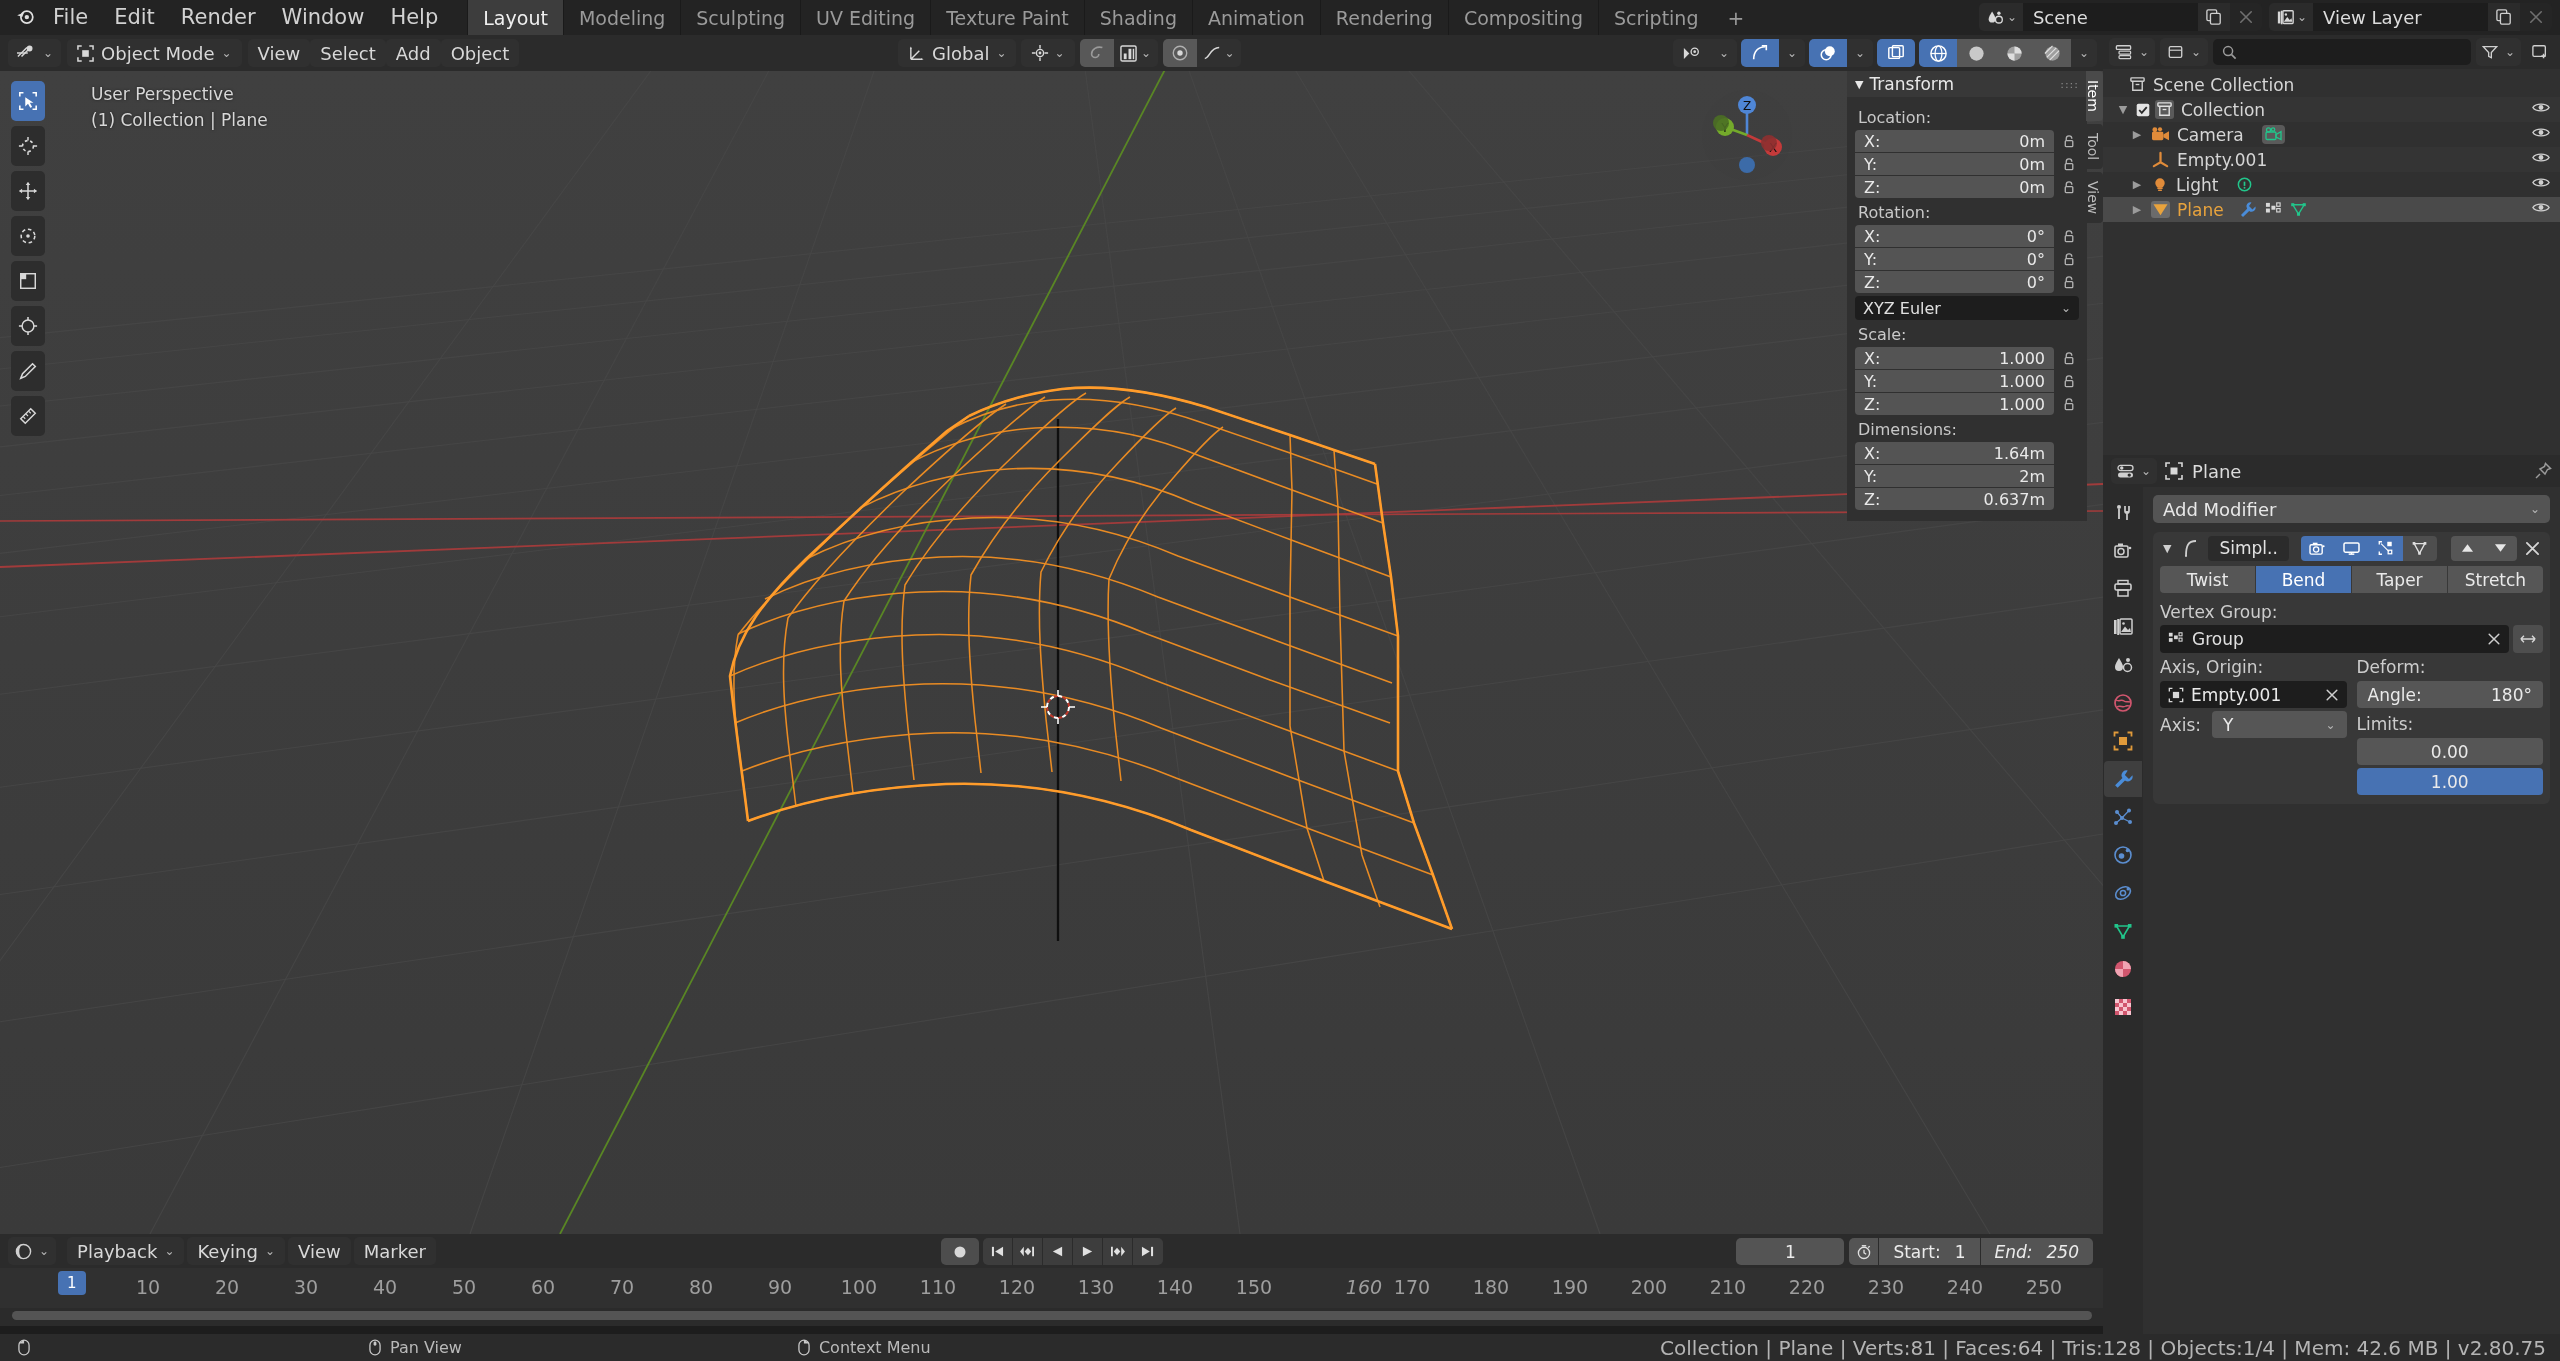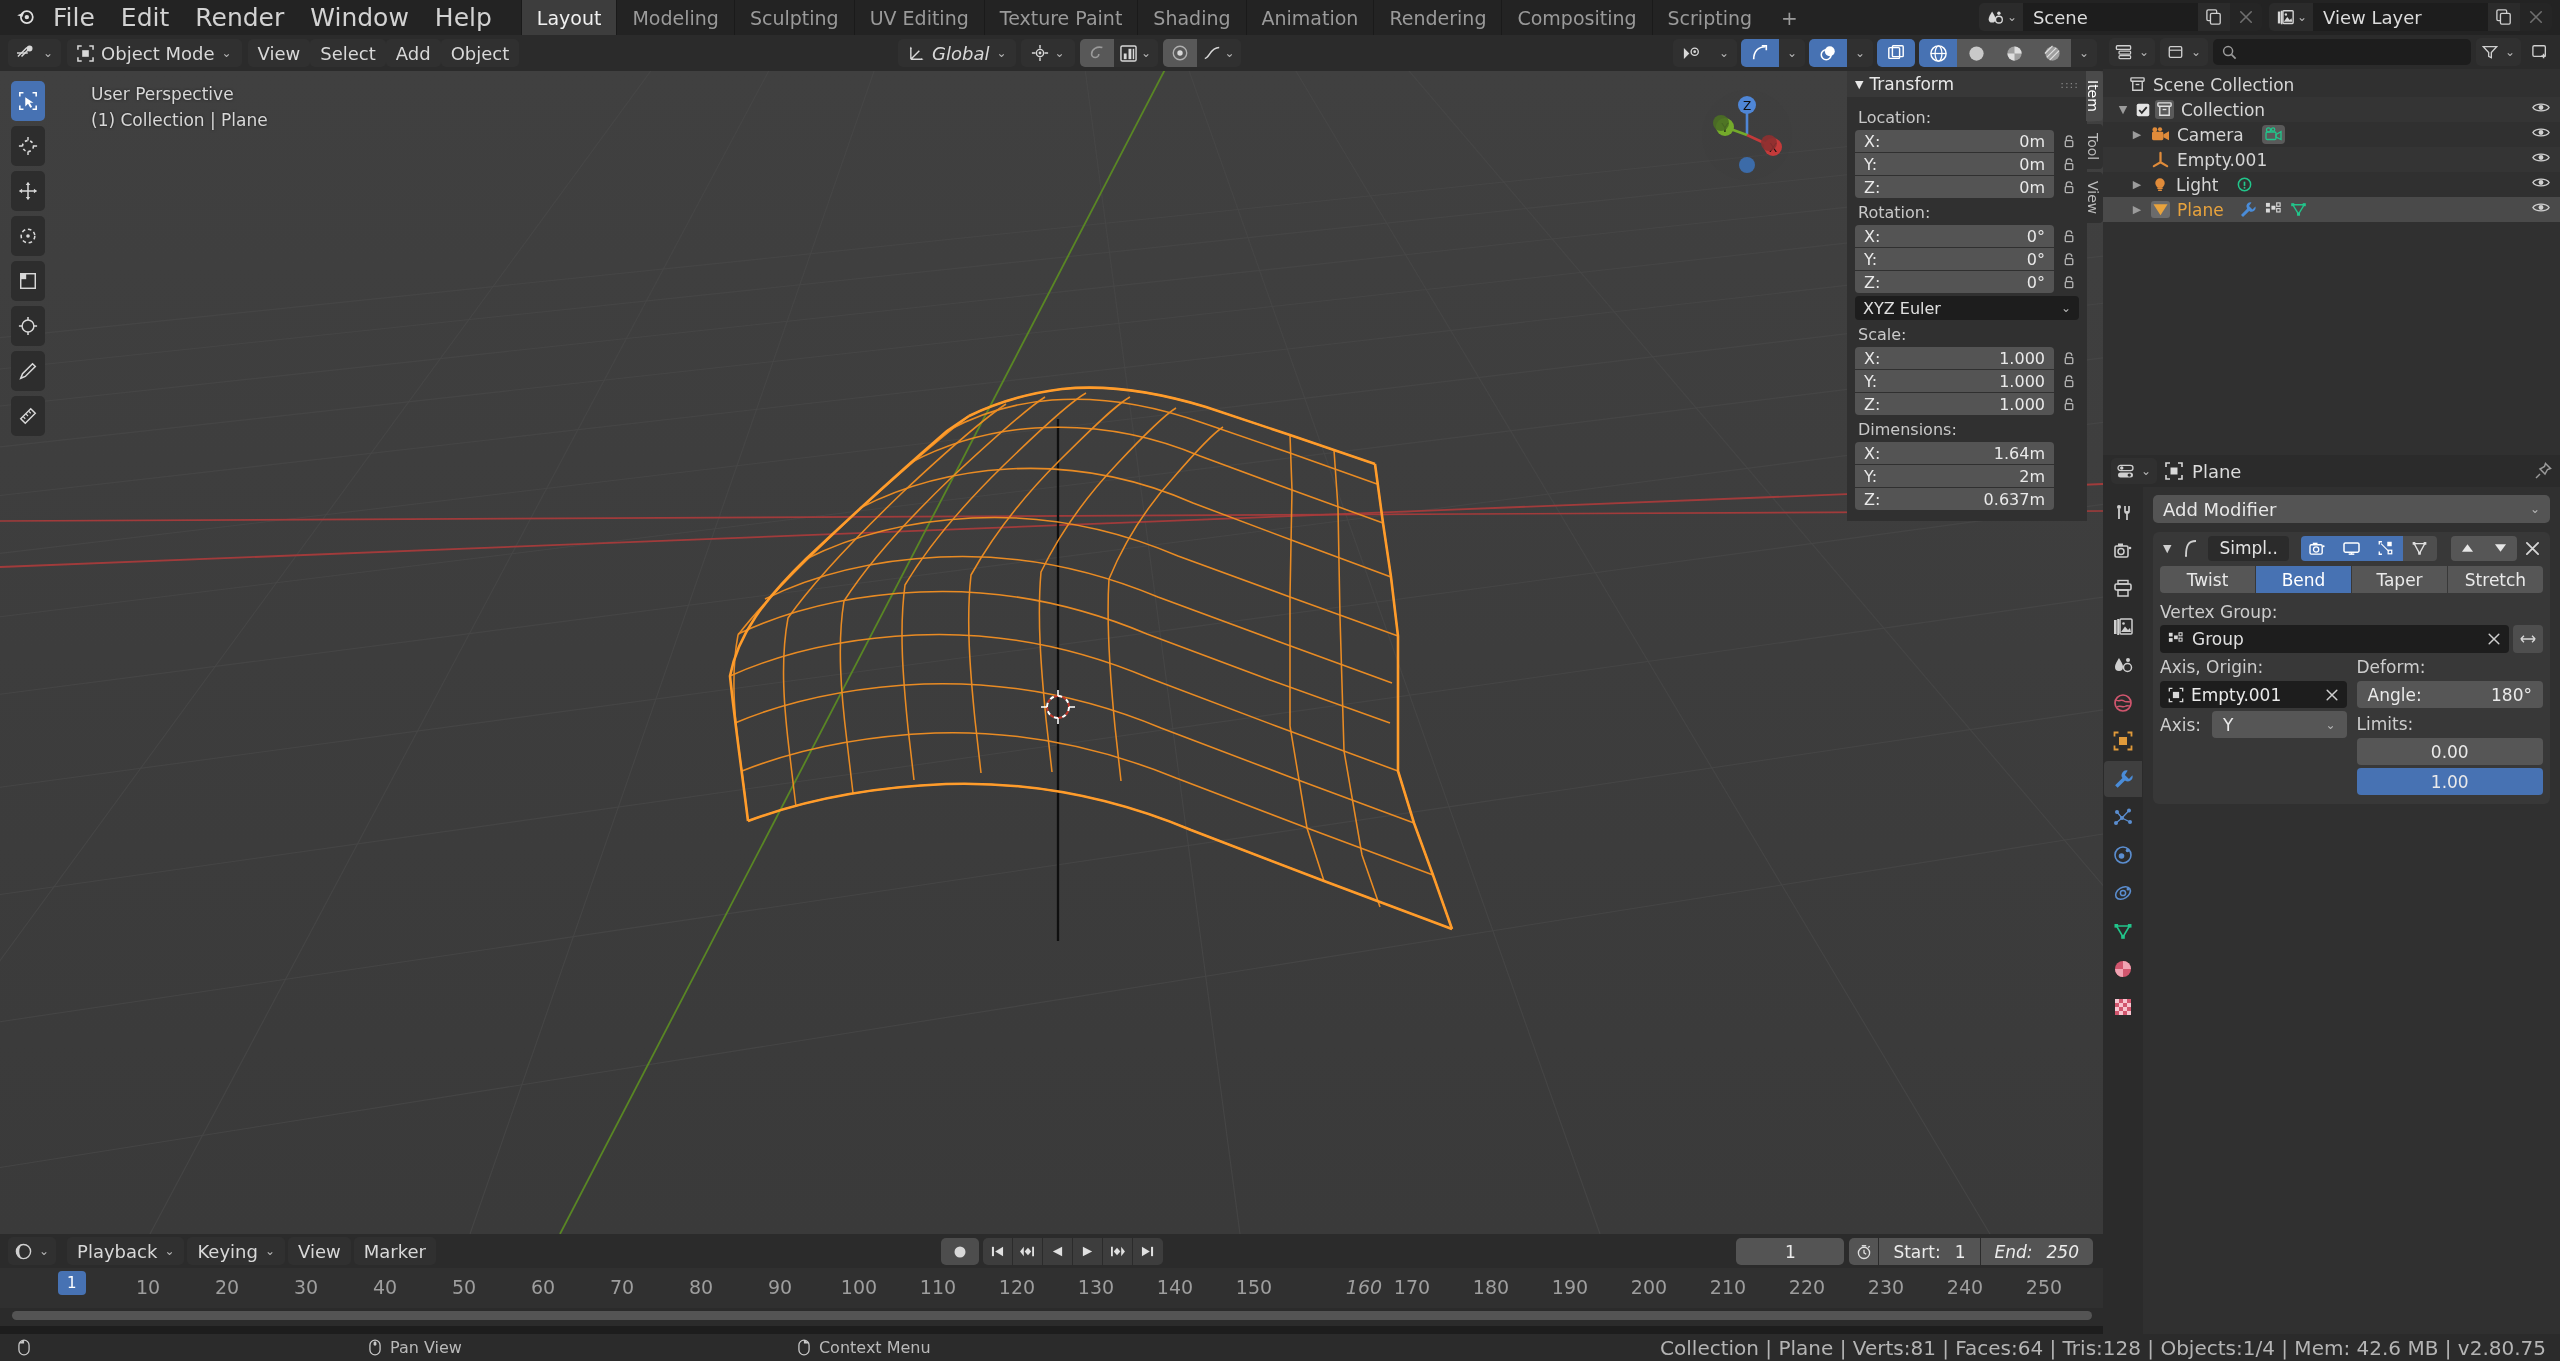--- a/index.html
+++ b/index.html
@@ -14,21 +14,21 @@
   .app { position: relative; width: 2560px; height: 1361px; }
 
   
   .topbar {
     position: absolute; left: 0; top: 0; width: 2560px; height: 35px;
     background: #232323; display: flex; align-items: center;
     padding-left: 10px; gap: 0;
   }
   .blender-logo { width: 30px; height: 26px; display:flex; align-items:center; justify-content:center; }
   .menu-item {
-    font-size: 25px; color: #d2d2d2; padding: 3px 13px; border-radius: 4px;
+    font-size: 21px; color: #d2d2d2; padding: 3px 13px; border-radius: 4px;
     white-space: nowrap; line-height: 1;
   }
   .wsdiv { width: 16px; }
   .ws-tab {
     font-size: 19px; color: #9a9a9a; padding: 9px 15px 8px 15px;
     height: 35px; display:flex; align-items:center; white-space: nowrap;
     border-left: 1px solid #1a1a1a;
   }
   .ws-tab.active { background: #3d3d3d; color: #f0f0f0; }
   .ws-plus { font-size: 20px; color: #9a9a9a; padding: 0 14px; display:flex;align-items:center;height:35px; }
@@ -345,21 +345,21 @@
         </svg>
       <span>Object Mode</span>
       <span class="caret">⌄</span>
     </div>
     <div style="width:6px"></div>
     <div class="hbtn">View</div>
     <div class="hbtn">Select</div>
     <div class="hbtn">Add</div>
     <div class="hbtn">Object</div>
 
-    <div style="position:absolute; left:898px; top:4px; display:flex; align-items:center; gap:5px;font-style:italic;">
+    <div style="position:absolute; left:898px; top:4px; display:flex; align-items:center; gap:5px;">
       <div class="hbtn">
         <svg width="17" height="17" viewBox="0 0 18 18">
             <path d="M3 15 L3 3 M3 15 L15 15 M3 15 L12 6" stroke="#d8d8d8" stroke-width="1.5" fill="none"></path>
             <path d="M2 4 L3 1.5 L4 4 Z" fill="#d8d8d8"></path>
             <path d="M14 14 L16.5 15 L14 16 Z" fill="#d8d8d8"></path>
           </svg>
         <span>Global</span>
         <span class="caret">⌄</span>
       </div>
       <div class="hbtn" style="gap:5px;">

